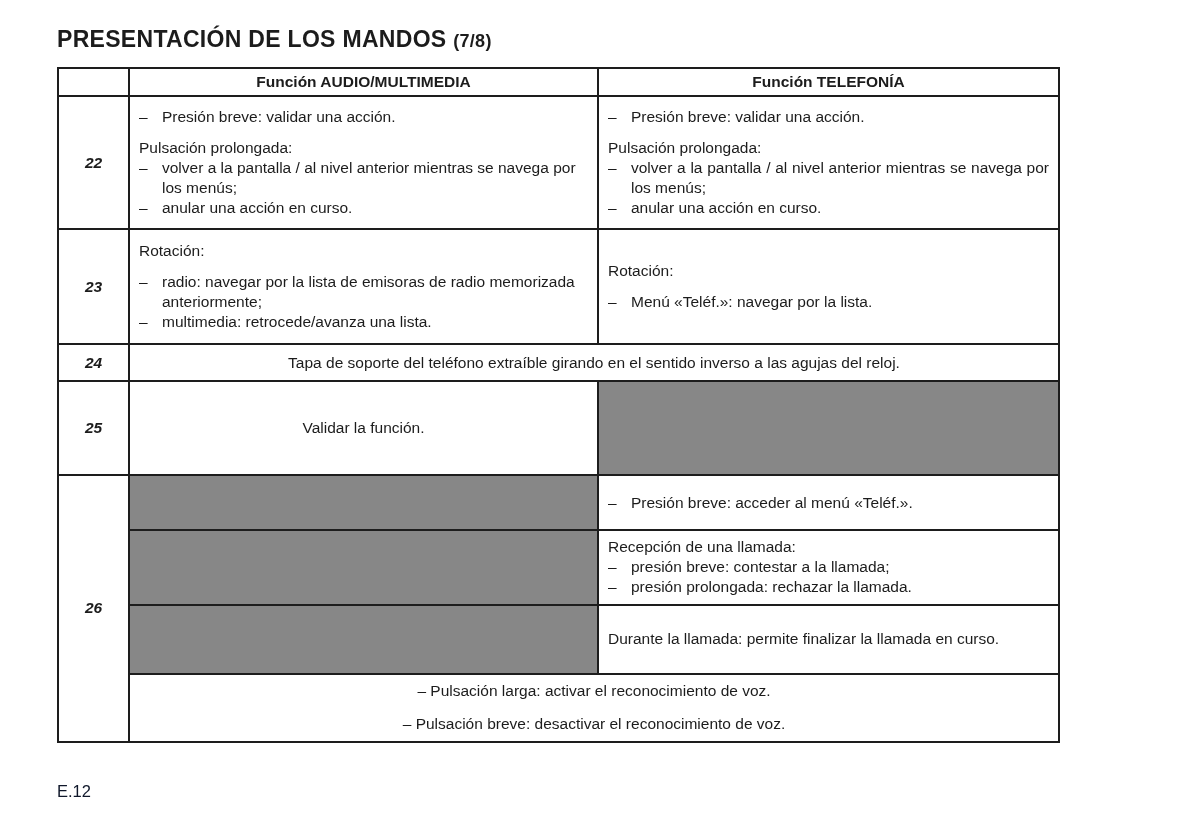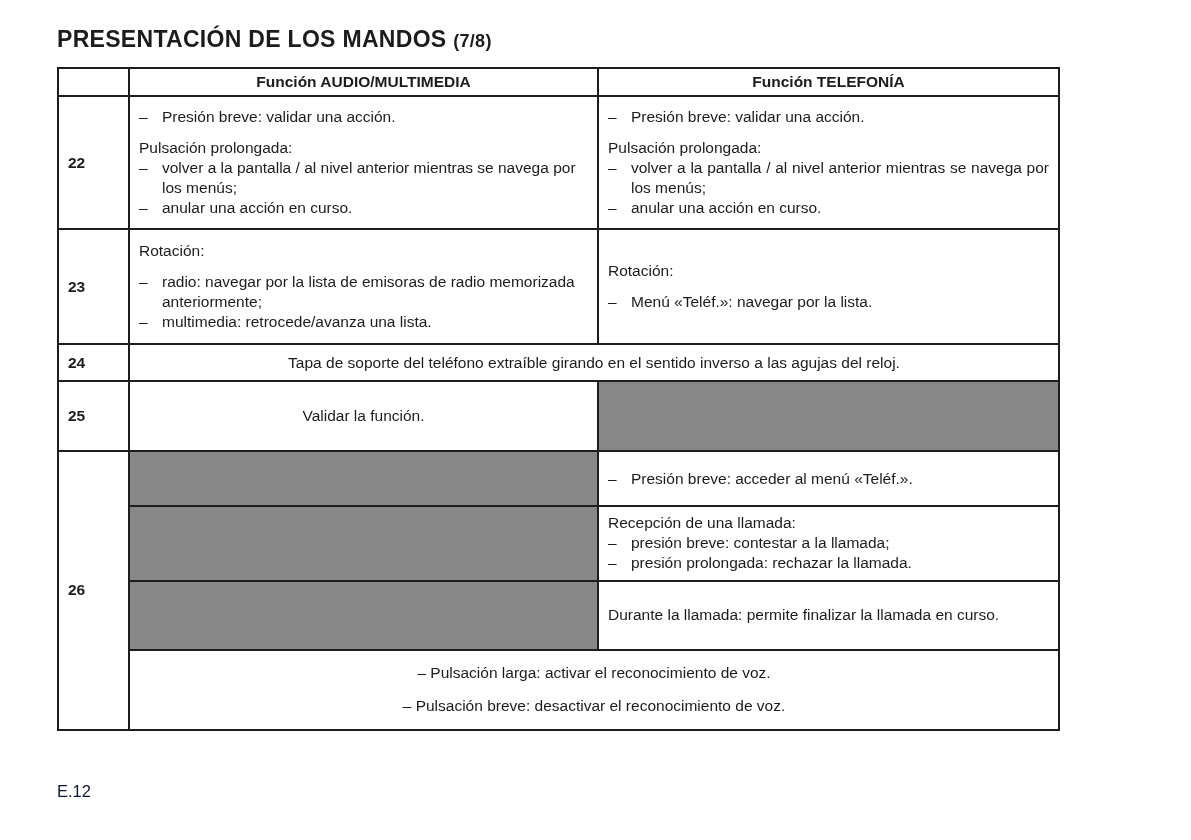--- a/index.html
+++ b/index.html
@@ -25,21 +25,21 @@
   }
   td, th {
     border: 2px solid #1d1d1d;
     font-size: 15.5px; line-height: 1.3;
     vertical-align: middle;
     padding: 6px 9px;
     background: #ffffff;
     overflow: hidden;
   }
   th { font-weight: bold; text-align: center; padding: 3px 0; }
-  td.num { font-weight: bold; }
+  td.num { text-align: center; font-weight: bold; font-style: italic; }
   td.center { text-align: center; }
   .block + .block { margin-top: 11px; }
   .bullet { display: flex; }
   .bullet .dash { width: 23px; flex: none; }
   .bullet .btext { flex: 1; hyphens: manual; }
   td.justify .btext { text-align: justify; }
   .cline + .cline { margin-top: 13px; }
   .page-footer {
     position: absolute; left: 57px; top: 782px;
     font-size: 16.5px; color: #0f172a;
@@ -132,21 +132,21 @@
               <span class="dash">–</span>
               <span class="btext">Menú «Teléf.»: navegar por la lista.</span>
             </div>
           </div>
         </td>
   </tr>
   <tr style="height:37px">
     <td class="num">24</td>
     <td class="center" colspan="2">Tapa de soporte del teléfono extraíble girando en el sentido inverso a las agujas del reloj.</td>
   </tr>
-  <tr style="height:70px">
+  <tr style="height:94px">
     <td class="num">25</td>
     <td class="center">Validar la función.</td>
     <td style="background: rgb(135, 135, 135);"></td>
   </tr>
   <tr style="height:55px">
     <td class="num" rowspan="4">26</td>
     <td style="background: rgb(135, 135, 135);"></td>
     <td>
           <div class="block">
             <div class="bullet">
@@ -173,21 +173,21 @@
         </td>
   </tr>
   <tr style="height:69px">
     <td style="background: rgb(135, 135, 135);"></td>
     <td>
           <div class="block">
             <div>Durante la llamada: permite finalizar la llamada en curso.</div>
           </div>
         </td>
   </tr>
-  <tr style="height:80px">
+  <tr style="height:68px">
     <td class="center" colspan="2">
           <div class="cline">– Pulsación larga: activar el reconocimiento de voz.</div>
           <div class="cline">– Pulsación breve: desactivar el reconocimiento de voz.</div>
         </td>
   </tr>
 </tbody>
   </table>
 
 <div class="page-footer">E.12</div>
 

